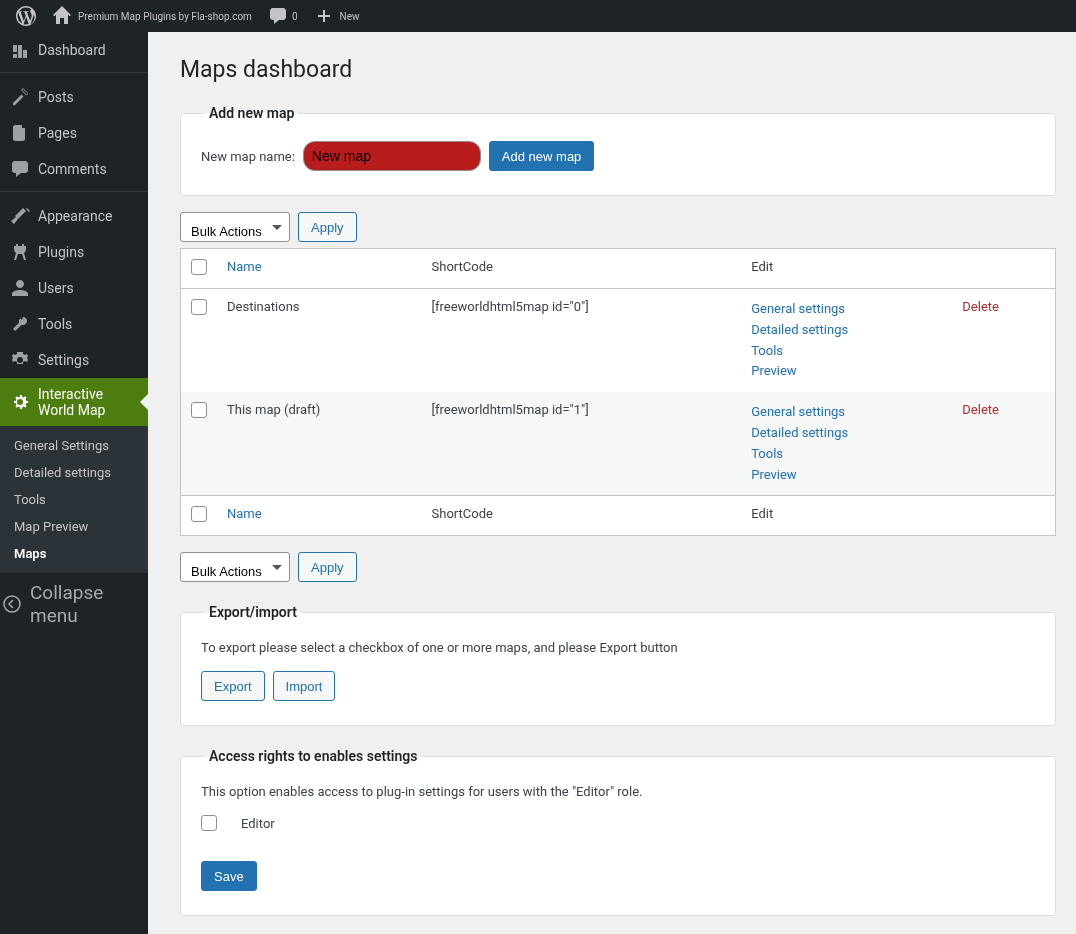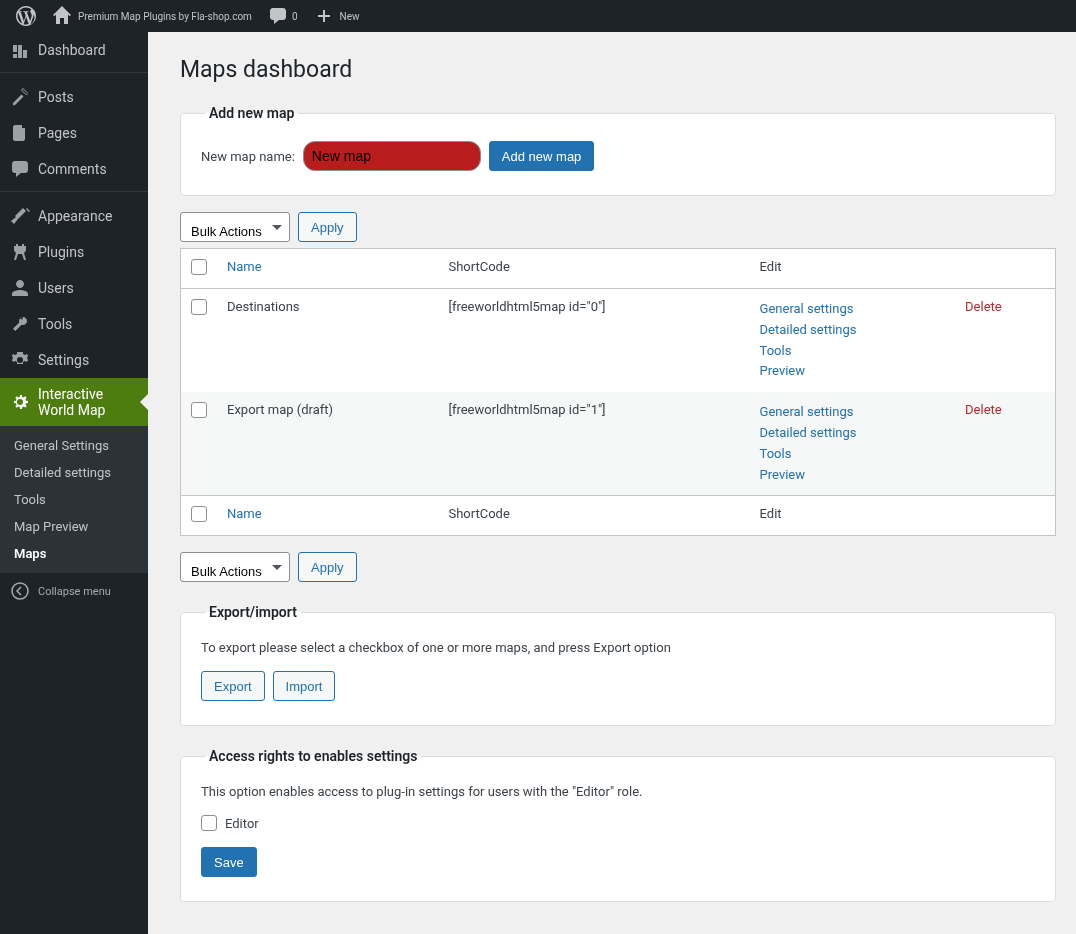--- a/index.html
+++ b/index.html
@@ -20,21 +20,21 @@
 .admin-menu li.separator { height: 5px; border-bottom: 1px solid #32373c; margin: 0 0 6px; }
 .admin-menu a.menu-top { display: flex; align-items: center; padding: 8px 8px 8px 10px; color: #c3c4c7; font-size: 14px; min-height: 34px; }
 .admin-menu li.current > a.menu-top { background: #4d7c0f; color: #fff; }
 .admin-menu li.current > a.menu-top .menu-icon svg { fill: #fff; }
 .admin-menu .menu-icon { width: 20px; height: 20px; display: inline-flex; align-items: center; justify-content: center; margin-right: 8px; flex-shrink: 0; }
 .admin-menu .menu-icon svg { width: 20px; height: 20px; fill: rgba(240,246,252,0.6); }
 .admin-menu .submenu { background: #2c3338; padding: 6px 0; }
 .admin-menu .submenu a { display: block; padding: 6px 12px 6px 14px; color: #c3c4c7; font-size: 13px; }
 .admin-menu .submenu a.current { color: #fff; font-weight: 600; }
 .admin-menu li.current::after { content:''; position:absolute; right:0; top:50%; margin-top:-8px; border:8px solid transparent; border-right-color:#f0f0f1; }
-.collapse-menu { padding: 8px 10px; display:flex; align-items:center; color:#a7aaad; cursor:pointer; font-size:11px; }
+.collapse-menu { padding: 8px 2px; display:flex; align-items:center; color:#a7aaad; cursor:pointer; font-size:19px; }
 .collapse-menu .menu-icon svg { fill:#a7aaad; }
 
 
 .wrap { margin-left: 160px; padding: 10px 20px 40px 20px; }
 h1.page-title { font-size: 23px; font-weight: 400; color: #1d2327; margin: 14px 0 20px; }
 
 fieldset.section { border: 1px solid #dcdcde; background: #fff; border-radius: 4px; padding: 20px 20px 24px; margin-top: 22px; position: relative; }
 fieldset.section legend { font-size: 14px; font-weight: 600; color: #1d2327; padding: 0 4px; margin-left: 4px; }
 .form-row { display: flex; align-items: center; gap: 8px; }
 input[type=text] { border: 1px solid #8c8f94; border-radius: 12px; padding: 4px 8px; font-size: 14px; height: 30px; width: 178px; background:#b91c1c; }
@@ -53,21 +53,21 @@
 table.wp-list-table thead th, table.wp-list-table tfoot th { border-bottom: 1px solid #c3c4c7; font-weight:400; color:#2271b1; }
 table.wp-list-table thead th.plain, table.wp-list-table tfoot th.plain { color:#3c434a; font-weight:400; }
 table.wp-list-table tfoot th { border-top: 1px solid #c3c4c7; border-bottom: none; }
 table.wp-list-table tbody tr:nth-child(even) { background: #f6f7f7; }
 table.wp-list-table .check-col { width: 30px; text-align:center; }
 .edit-links a { color: #2271b1; display: block; line-height: 1.6; }
 .delete-link { color: #b32d2e; }
 
 .section p { margin-bottom: 16px; font-size: 13px; color:#3c434a; }
 .button-row { display:flex; gap:8px; }
-.access-row { display:flex; align-items:center; gap:8px; margin-bottom:16px; }
+.access-row { display:flex; align-items:center; gap:24px; margin-bottom:30px; }
 </style>
 </head>
 <body>
 
 <div class="admin-bar">
   <div class="ab-item">
     <svg viewBox="0 0 20 20">
         <path d="M10 0C4.5 0 0 4.5 0 10s4.5 10 10 10 10-4.5 10-10S15.5 0 10 0zM1.5 10c0-1.2.3-2.4.7-3.5l4 11C3.5 16 1.5 13.2 1.5 10zm8.5 8.5c-.8 0-1.6-.1-2.4-.3l2.5-7.4 2.6 7.2c-.9.3-1.8.5-2.7.5zm1.2-12.5c.5 0 1-.1 1-.1.5-.1.4-.7-.1-.7 0 0-1.4.1-2.3.1-.8 0-2.2-.1-2.2-.1-.5 0-.5.7-.1.7 0 0 .4.1.9.1l1.3 3.7L7.8 15 4.7 6c.5 0 1-.1 1-.1.5-.1.4-.7-.1-.7 0 0-1.4.1-2.3.1h-.3C4.5 3 7.1 1.5 10 1.5c2.2 0 4.2.8 5.7 2.2h-.1c-.8 0-1.4.7-1.4 1.5 0 .7.4 1.3.8 2 .3.6.7 1.3.7 2.4 0 .7-.3 1.6-.7 2.7l-.8 2.8-3-8.1zm6.3 1.7c.6 1.1 1 2.4 1 3.8 0 3-1.6 5.6-4 7l2.6-7.5c.5-1.2.6-2.2.6-3.1 0-.4-.1-.8-.2-1.2z"></path>
       </svg>
   </div>
@@ -259,21 +259,21 @@
         <td class="edit-links">
           <a>General settings</a>
           <a>Detailed settings</a>
           <a>Tools</a>
           <a>Preview</a>
         </td>
         <td><a class="delete-link">Delete</a></td>
       </tr>
       <tr>
         <td class="check-col"><input type="checkbox" style=""></td>
-        <td>Export map (draft)</td>
+        <td>This map (draft)</td>
         <td>[freeworldhtml5map id="1"]</td>
         <td class="edit-links">
           <a>General settings</a>
           <a>Detailed settings</a>
           <a>Tools</a>
           <a>Preview</a>
         </td>
         <td><a class="delete-link">Delete</a></td>
       </tr>
     </tbody>
@@ -288,21 +288,21 @@
     </tfoot>
   </table>
 
   <div class="tablenav">
     <span class="select-wrap"><select><option>Bulk Actions</option></select></span>
     <button class="button">Apply</button>
   </div>
 
   <fieldset class="section">
     <legend>Export/import</legend>
-    <p>To export please select a checkbox of one or more maps, and press Export option</p>
+    <p>To export please select a checkbox of one or more maps, and please Export button</p>
     <div class="button-row">
       <button class="button">Export</button>
       <button class="button">Import</button>
     </div>
   </fieldset>
 
   <fieldset class="section">
     <legend>Access rights to enables settings</legend>
     <p>This option enables access to plug-in settings for users with the "Editor" role.</p>
     <div class="access-row">

